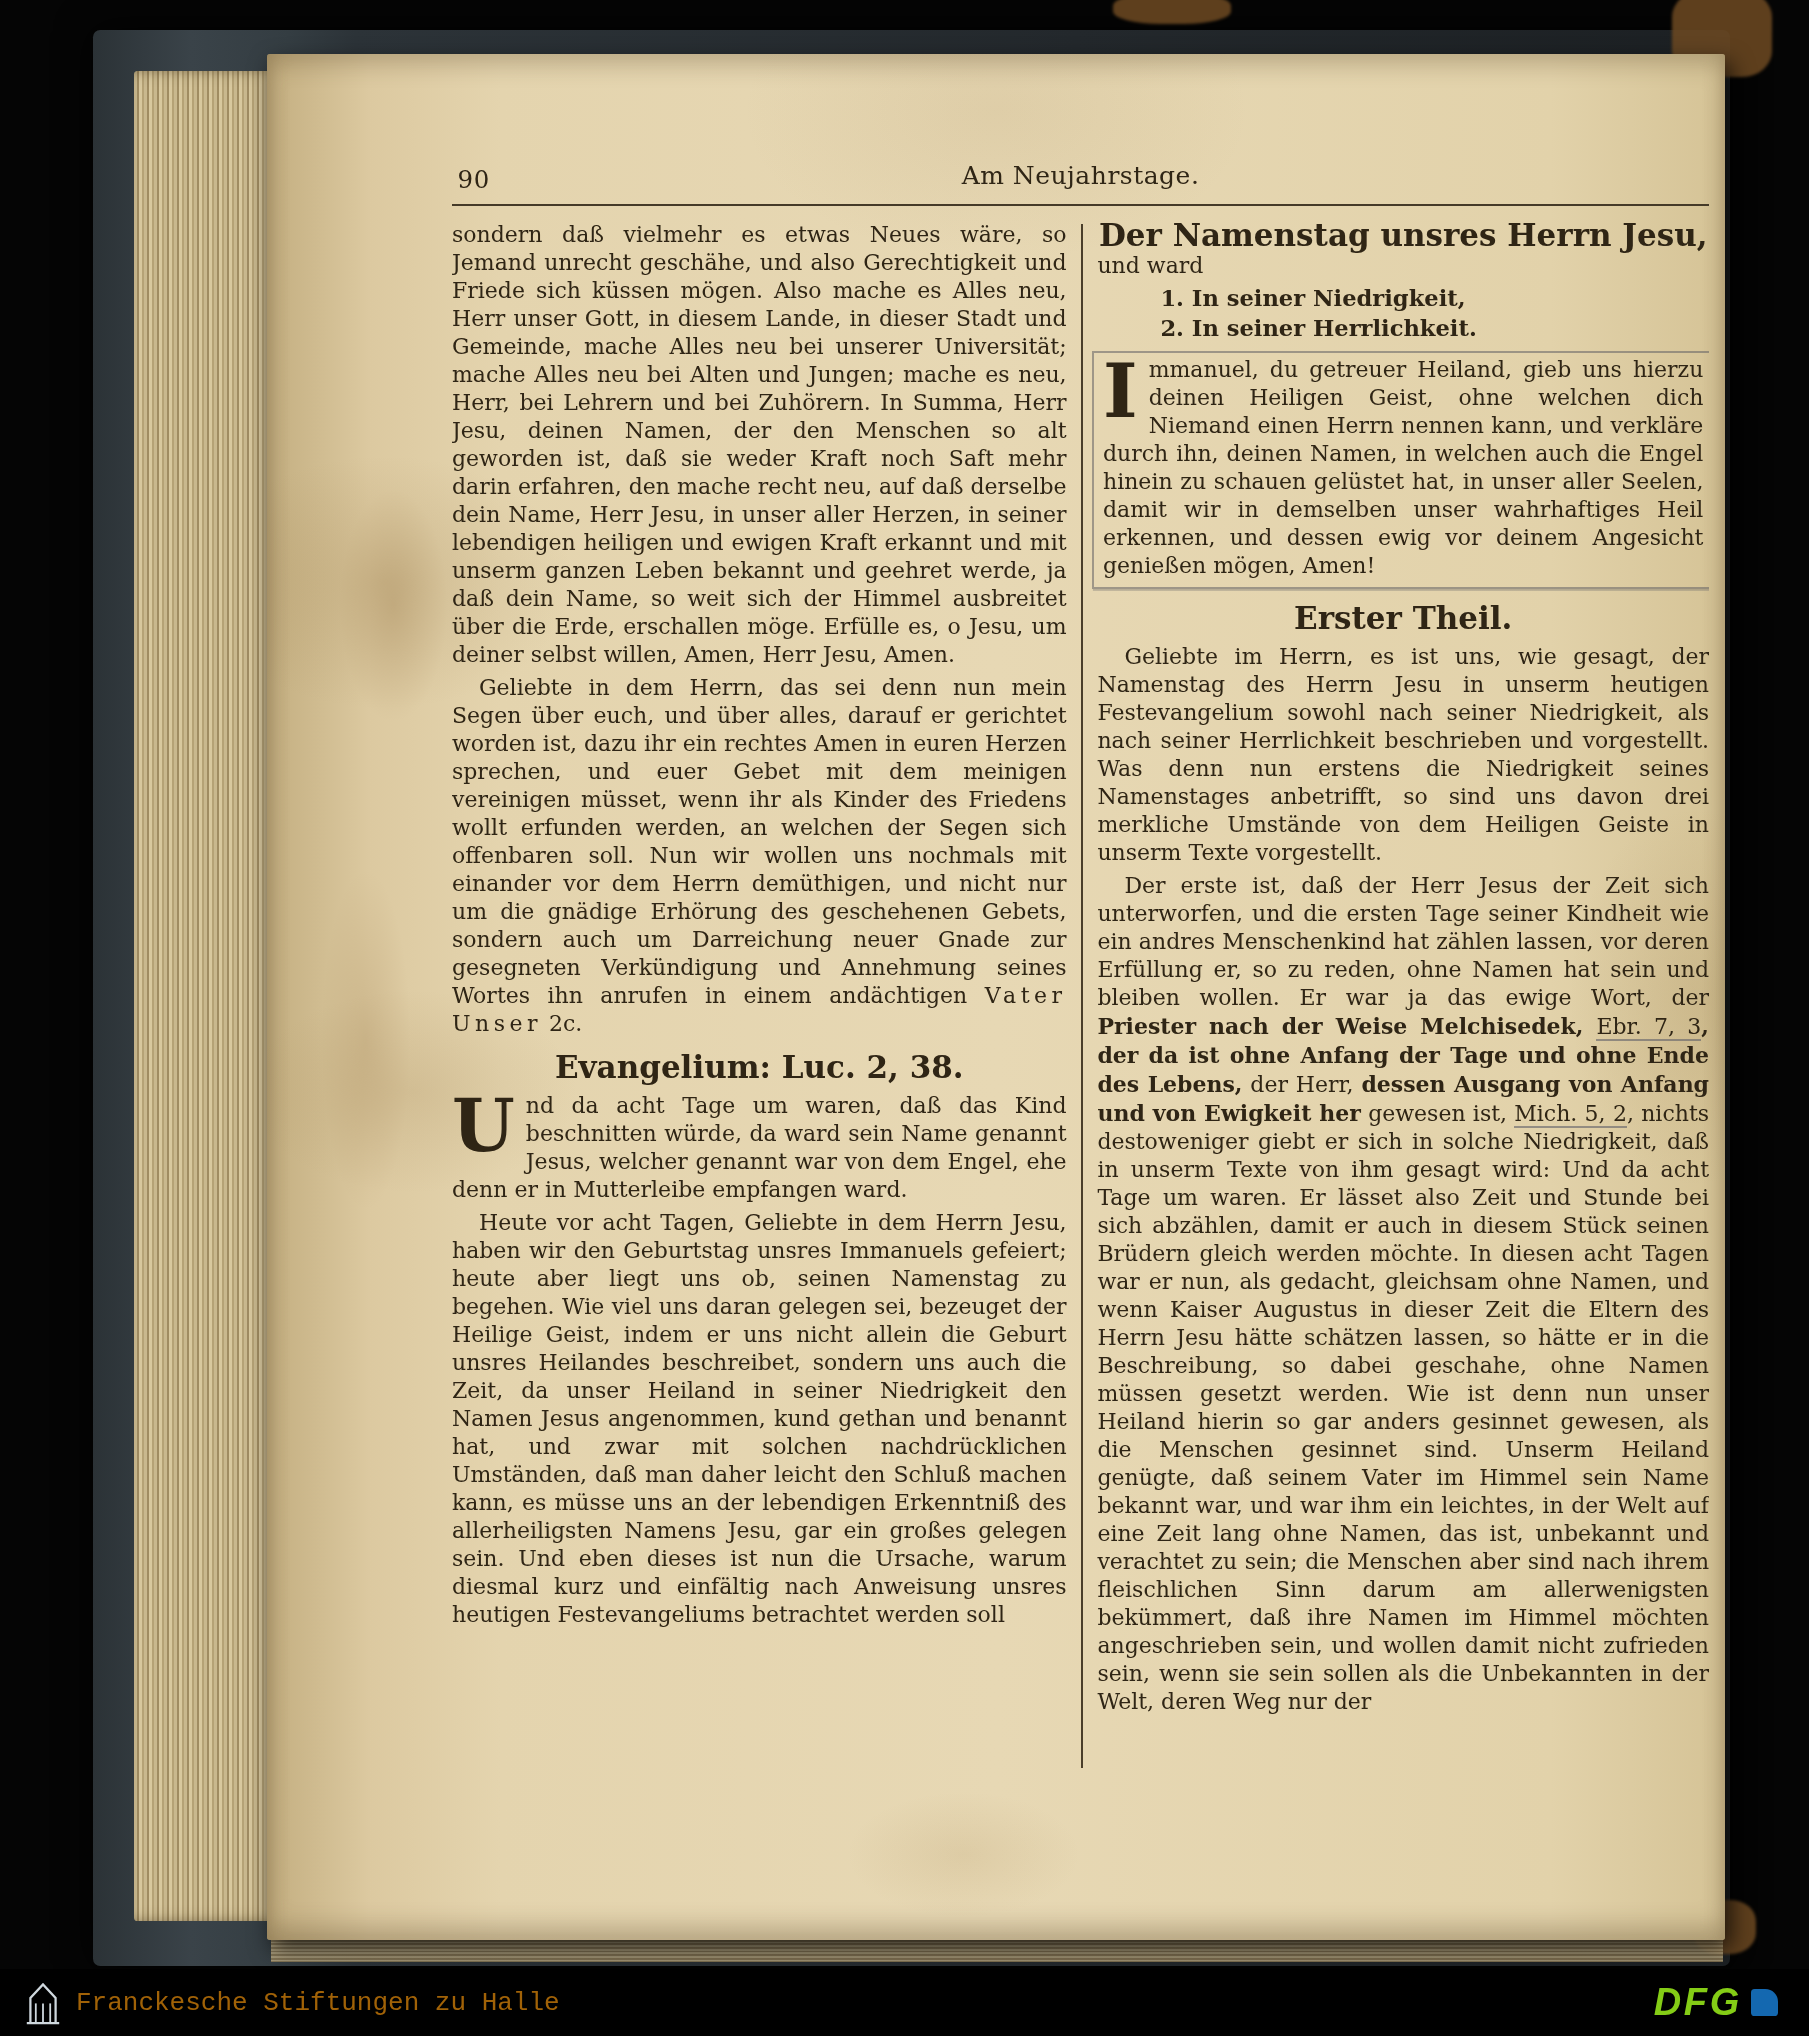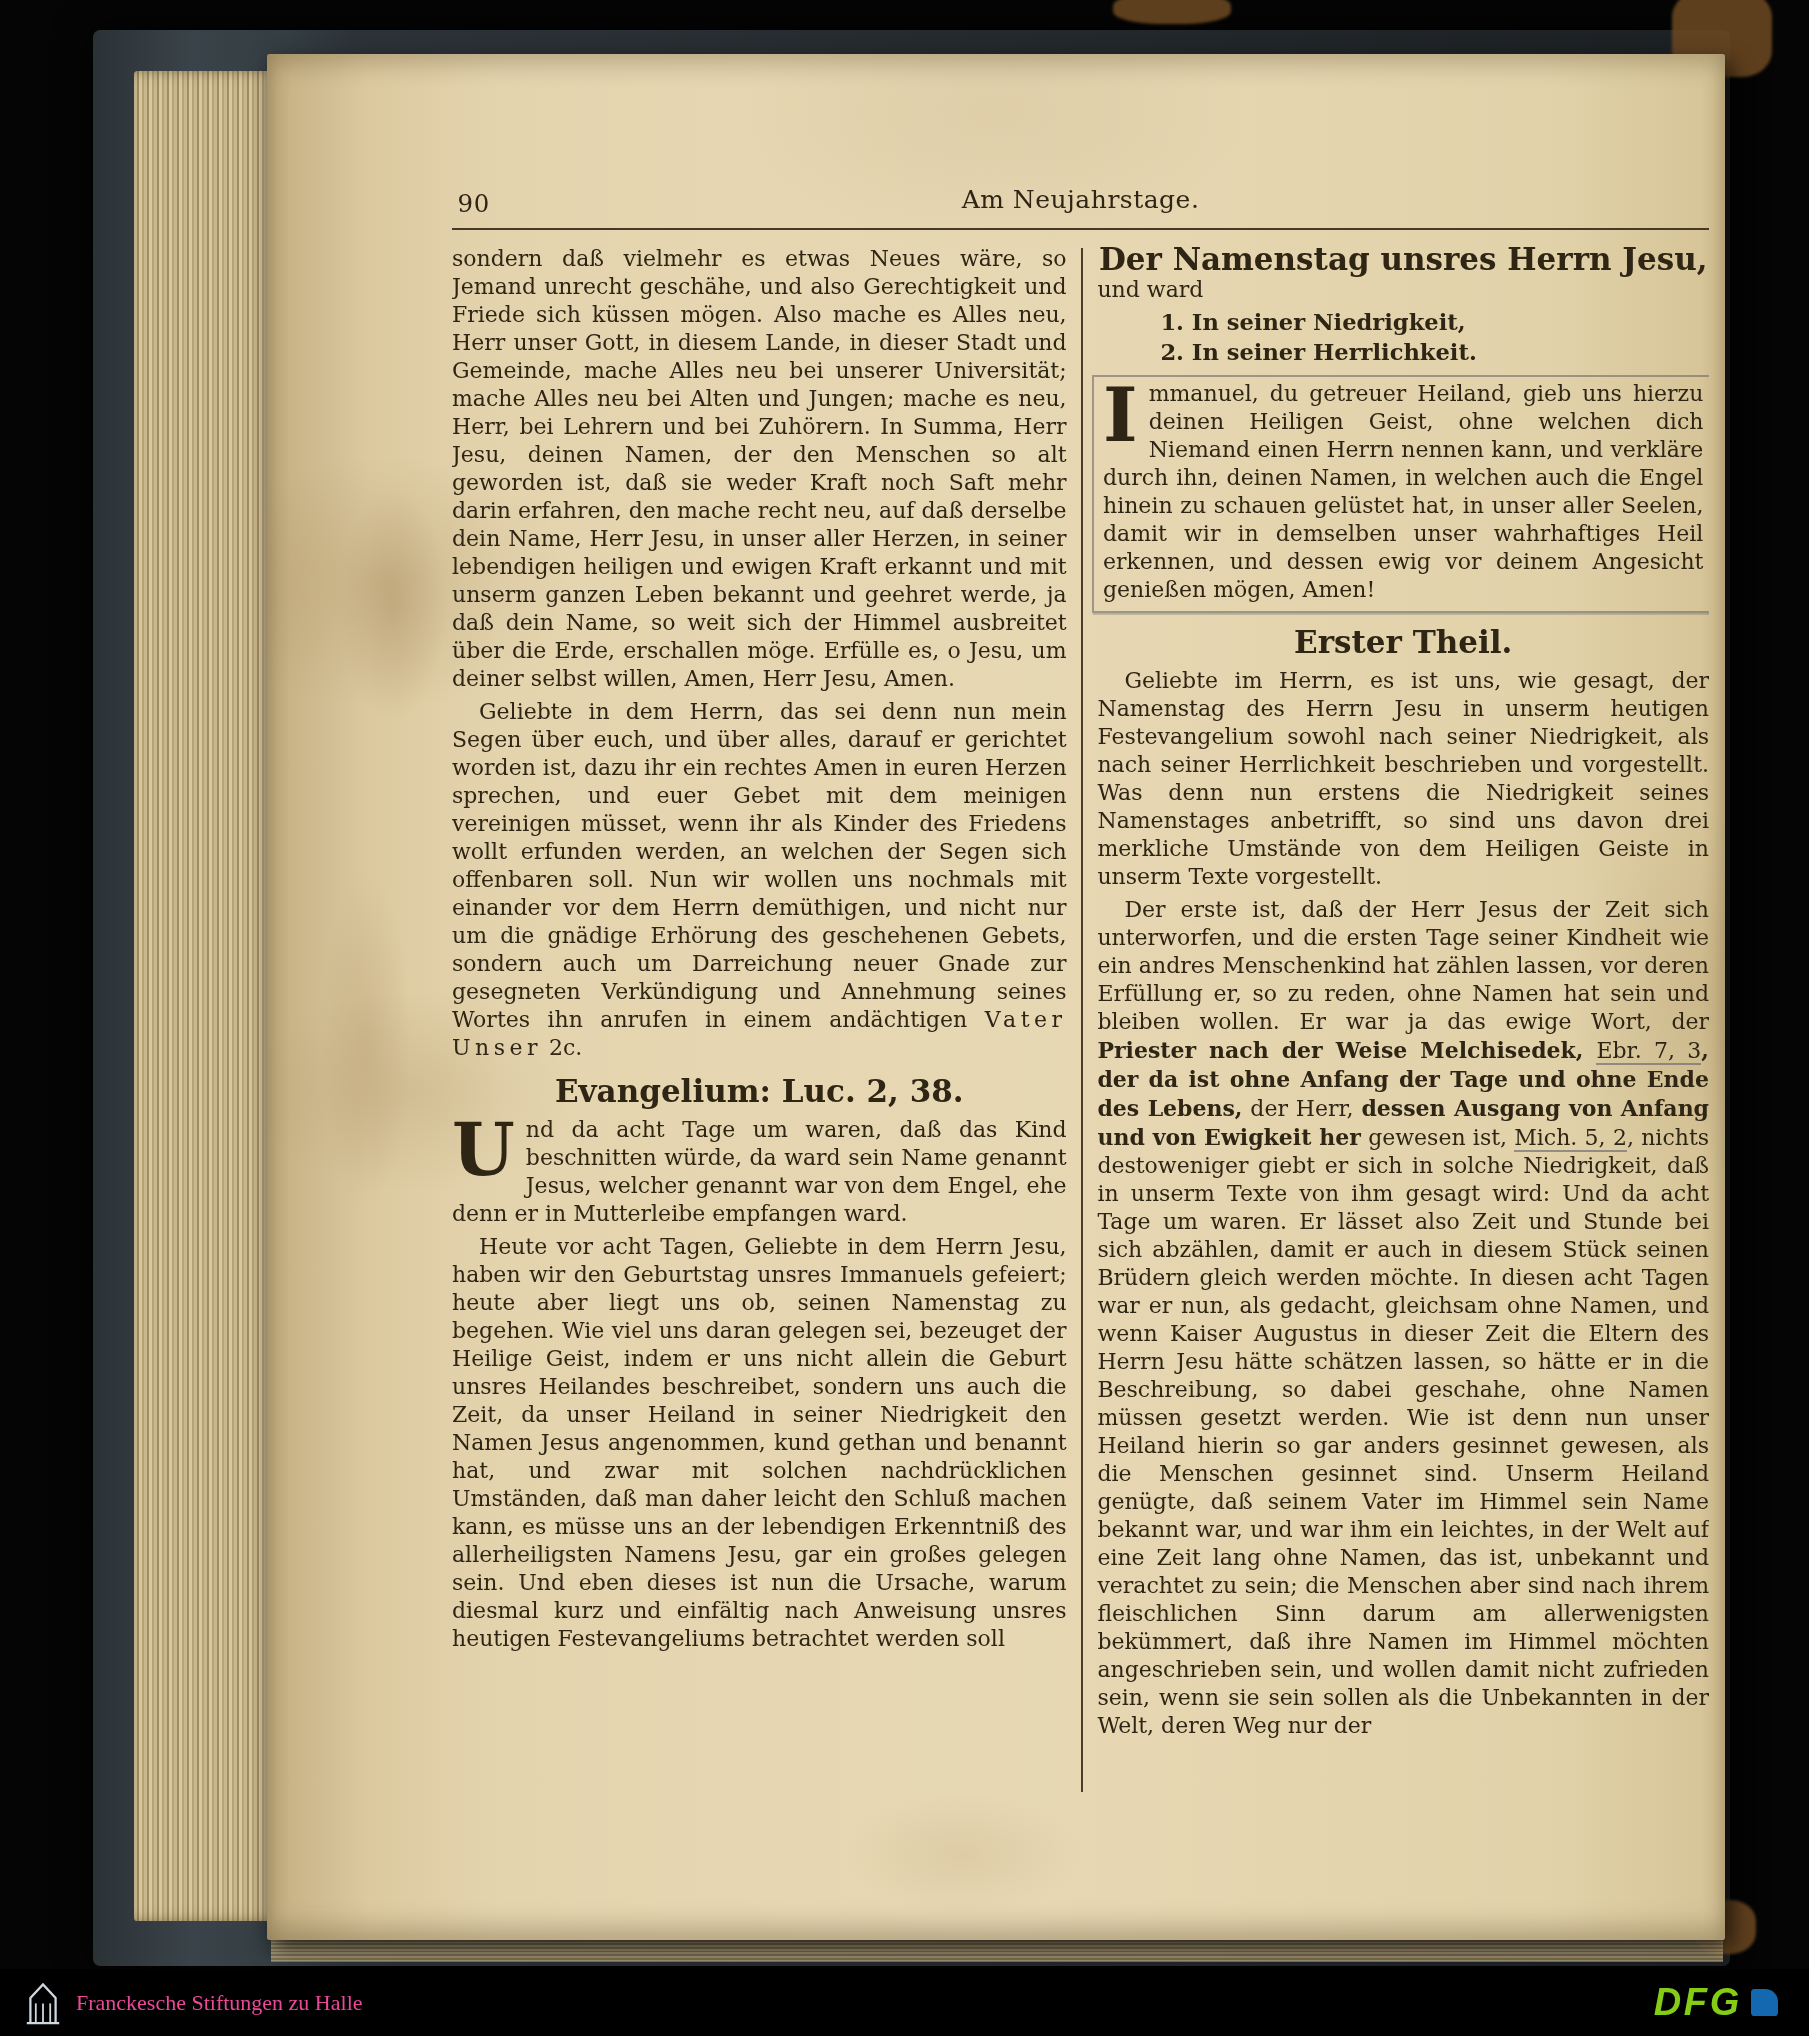--- a/index.html
+++ b/index.html
@@ -30,21 +30,21 @@
       linear-gradient(90deg,#c3ae80 0%,#dcc9a0 7%,#e4d4ae 16%,#e7d8b4 50%,#e2d2aa 88%,#d5c396 100%);
     box-shadow:inset 0 12.7px 20px rgba(90,70,40,.25), inset 0 -14.5px 22px rgba(90,70,40,.3), 5.4px 9px 22px rgba(0,0,0,.7);}
   .stain{position:absolute;border-radius:50%;pointer-events:none;}
   .stain1{left:72px;top:434px;width:109px;height:235px;background:radial-gradient(rgba(140,105,55,.22),transparent 70%);}
   .stain2{left:54px;top:814px;width:90px;height:344px;background:radial-gradient(rgba(140,105,55,.18),transparent 70%);}
   .stain3{left:579px;top:1737px;width:235px;height:127px;background:radial-gradient(rgba(150,115,60,.12),transparent 70%);}
 
   .page-inner{position:absolute;left:185px;top:107px;width:1257px;color:#2f2515;}
 
   
-  .page-header{position:relative;height:36px;margin-top:24px;}
+  .page-header{position:relative;height:36px;}
   .page-number{position:absolute;left:5.4px;top:3.6px;font-size:24.4px;letter-spacing:0.9px;}
   .running-title{position:absolute;left:0;right:0;text-align:center;font-size:25px;letter-spacing:0.5px;}
   .header-rule{margin-top:7.2px;border-bottom:2.3px solid #453a28;}
 
   
   .columns{display:flex;margin-top:14.5px;height:1610px;overflow:hidden;}
   .col{font-size:22px;line-height:28px;text-align:justify;}
   .col-left{width:615px;}
   .col-right{width:612px;}
   .col-divider{width:1.8px;background:#4a3e2a;margin:3.6px 14.5px 63px 14.5px;}
@@ -65,21 +65,21 @@
 
   .prayer-box{border:2.3px solid rgba(98,96,100,.55);padding:3.6px 9px 7.2px 9px;margin:9px -5.4px 5.4px -5.4px;
     box-shadow:0 2.7px 0 -0.9px rgba(98,96,100,.35);}
   .prayer{margin:0;}
 
   
   .footer-bar{position:absolute;left:0;bottom:0;width:1809px;height:67px;background:#000;
     display:flex;align-items:center;justify-content:space-between;
     font-family:"Liberation Sans","DejaVu Sans",sans-serif;}
   .footer-left{display:flex;align-items:center;gap:14.5px;margin-left:23.5px;}
-  .inst-label{color:#ec4899;font-size:22px;font-family:Liberation Serif, serif;}
+  .inst-label{color:#a16207;font-size:26px;font-family:Liberation Mono, monospace;}
   .footer-right{display:flex;align-items:center;gap:9px;margin-right:31px;}
   .dfg-text{color:#84cc16;font-size:38px;font-weight:bold;letter-spacing:2.7px;font-style:italic;}
   .dfg-blue{width:27px;height:27px;background:#1468b0;border-radius:3.6px 12.7px 3.6px 3.6px;}
 </style>
 </head>
 <body>
 
 <div class="viewport">
 
   <div class="book-cover"></div>

